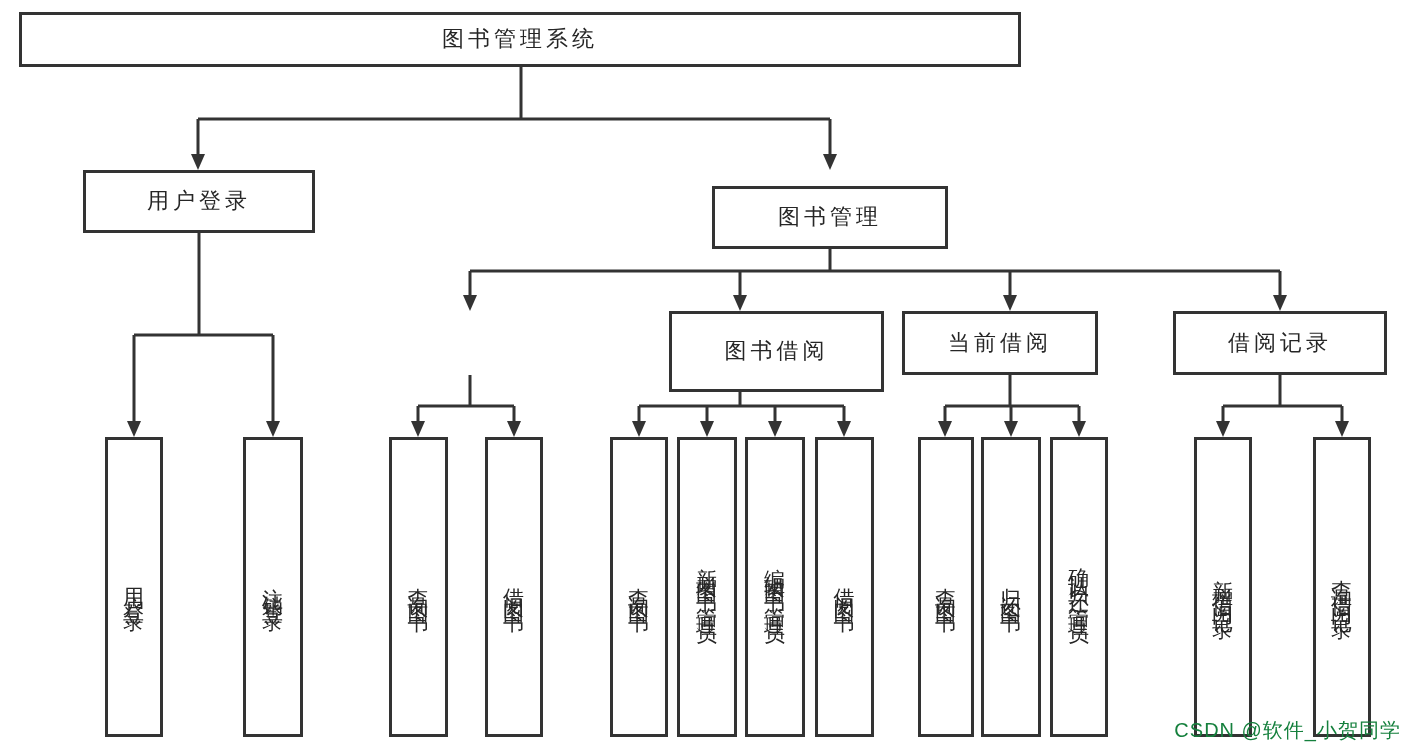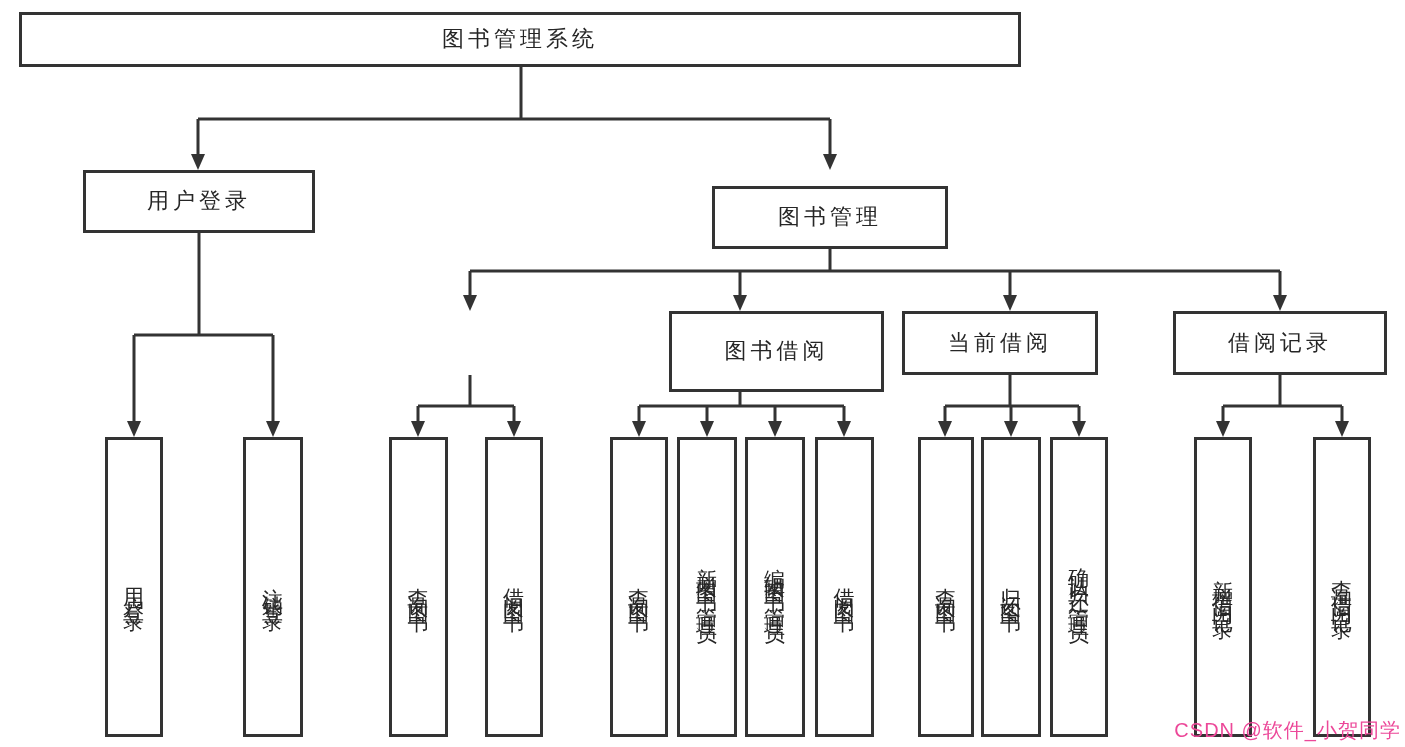--- a/index.html
+++ b/index.html
@@ -46,21 +46,21 @@
     font-size: 21px;
     letter-spacing: 8px;
     line-height: 1.1;
   }
   .watermark {
     position: absolute;
     right: 4px;
     bottom: 3px;
     font-size: 20px;
     letter-spacing: 1px;
-    color: #ec4899;
+    color: #15803d;
     white-space: nowrap;
   }
 </style>
 </head>
 <body>
 
 <div id="stage">
 
   <svg id="edges" viewBox="0 0 1405 747" xmlns="http://www.w3.org/2000/svg">
     <g stroke="#333333" stroke-width="3" fill="none">

